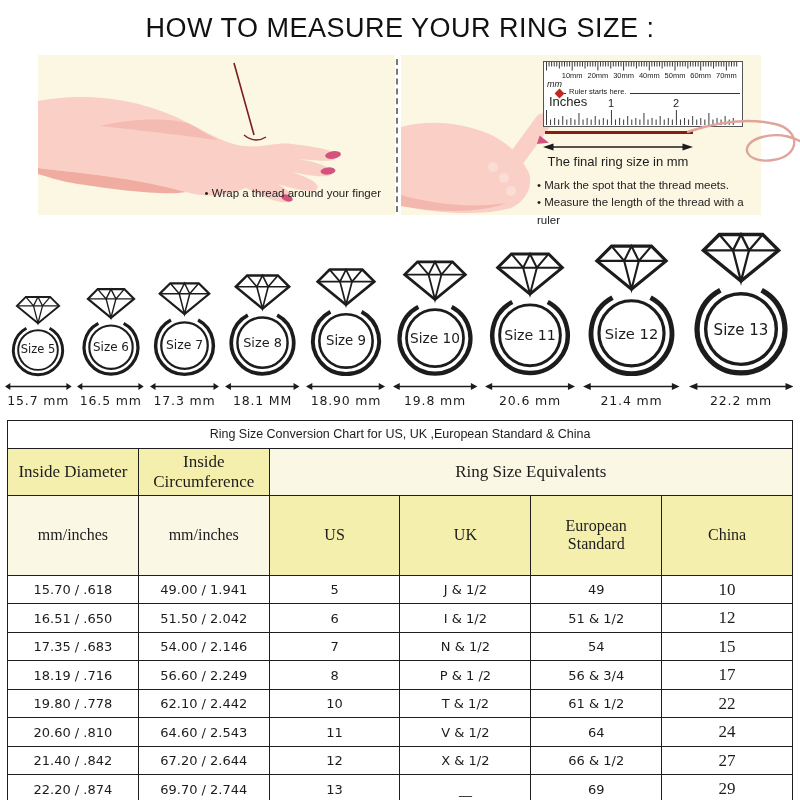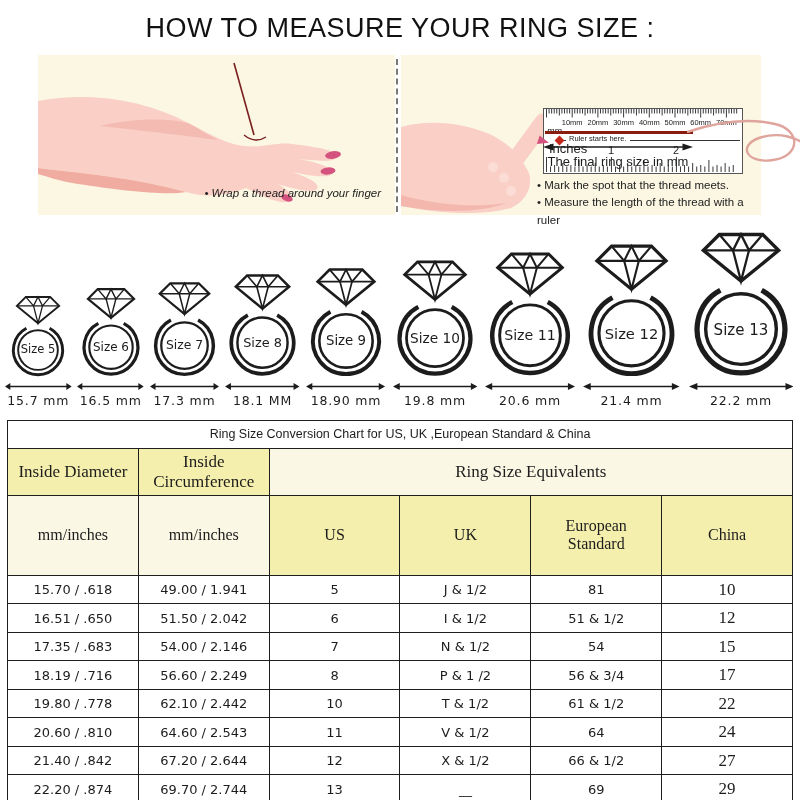--- a/index.html
+++ b/index.html
@@ -2,29 +2,29 @@
 <html style="--ink: #1c1c1c; --cream: #fbf7e2; --header_yellow: #f5efae; --header_pale: #faf7e4; --skin: #f9cfc6; --skin_shade: #f1aca2; --nail: #d4527e; --thread_dark: #8a1c12; --thread_pink: #dfa49c; --marker_red: #c4281c;"><head>
 <meta charset="utf-8">
 <style>
   html,body{margin:0;padding:0;background:#fff;width:800px;height:800px;overflow:hidden;
             font-family:"Liberation Sans",sans-serif;color:var(--ink,#1c1c1c);}
   
   .main-title{margin-top:13px;text-align:center;font-size:27px;letter-spacing:.5px;color:#111;}
   
   .panels{position:relative;height:166px;margin-top:11px;}
   .panel{position:absolute;top:0;height:160px;background:var(--cream);}
-  .panel-left{left:38px;width:357px;font-style:italic;}
+  .panel-left{left:38px;width:357px;}
   .panel-right{left:401px;width:360px;}
   .divider{position:absolute;left:396px;top:4px;height:153px;border-left:2px dashed #777;}
   .hand-svg{position:absolute;left:0;top:0;}
   .caption{font-size:11.5px;color:#222;}
   .caption-left{position:absolute;right:14px;bottom:16px;}
   .caption-list{position:absolute;left:136px;top:122px;line-height:1.5;}
   
-  .ruler{position:absolute;left:142px;top:6px;width:198px;height:64px;background:#fff;border:1px solid #555;margin-top:47px;}
+  .ruler{position:absolute;left:142px;top:6px;width:198px;height:64px;background:#fff;border:1px solid #555;}
   .ruler svg{position:absolute;left:0;}
   #mm-ticks{top:0;}
   #inch-ticks{bottom:1px;}
   .mm-label{position:absolute;top:8.5px;font-size:7.5px;transform:translateX(-50%);white-space:nowrap;color:#222;}
   .mm-unit{position:absolute;left:3px;top:17px;font-size:9px;font-style:italic;}
   .mid-line{position:absolute;left:12px;right:2px;top:31px;border-top:1px solid #333;}
   .marker{position:absolute;left:12px;top:28px;width:7px;height:7px;background:var(--marker_red);transform:rotate(45deg);}
   .starts-here{position:absolute;left:22px;top:25px;font-size:7.5px;background:#fff;padding:0 3px;}
   .inches-label{position:absolute;left:5px;top:32px;font-size:13px;}
   .inch-num{position:absolute;top:35px;font-size:11px;transform:translateX(-50%);}
@@ -458,21 +458,21 @@
       <td class="yellow eu-head">European Standard</td>
       <td class="yellow">China</td>
     </tr>
   </tbody>
   <tbody id="table-body">
       <tr>
         <td>15.70 / .618</td>
         <td>49.00 / 1.941</td>
         <td>5</td>
         <td>J &amp; 1/2</td>
-        <td>81</td>
+        <td>49</td>
         <td class="china-cell">10</td>
       </tr>
       <tr>
         <td>16.51 / .650</td>
         <td>51.50 / 2.042</td>
         <td>6</td>
         <td>I &amp; 1/2</td>
         <td>51 &amp; 1/2</td>
         <td class="china-cell">12</td>
       </tr>

